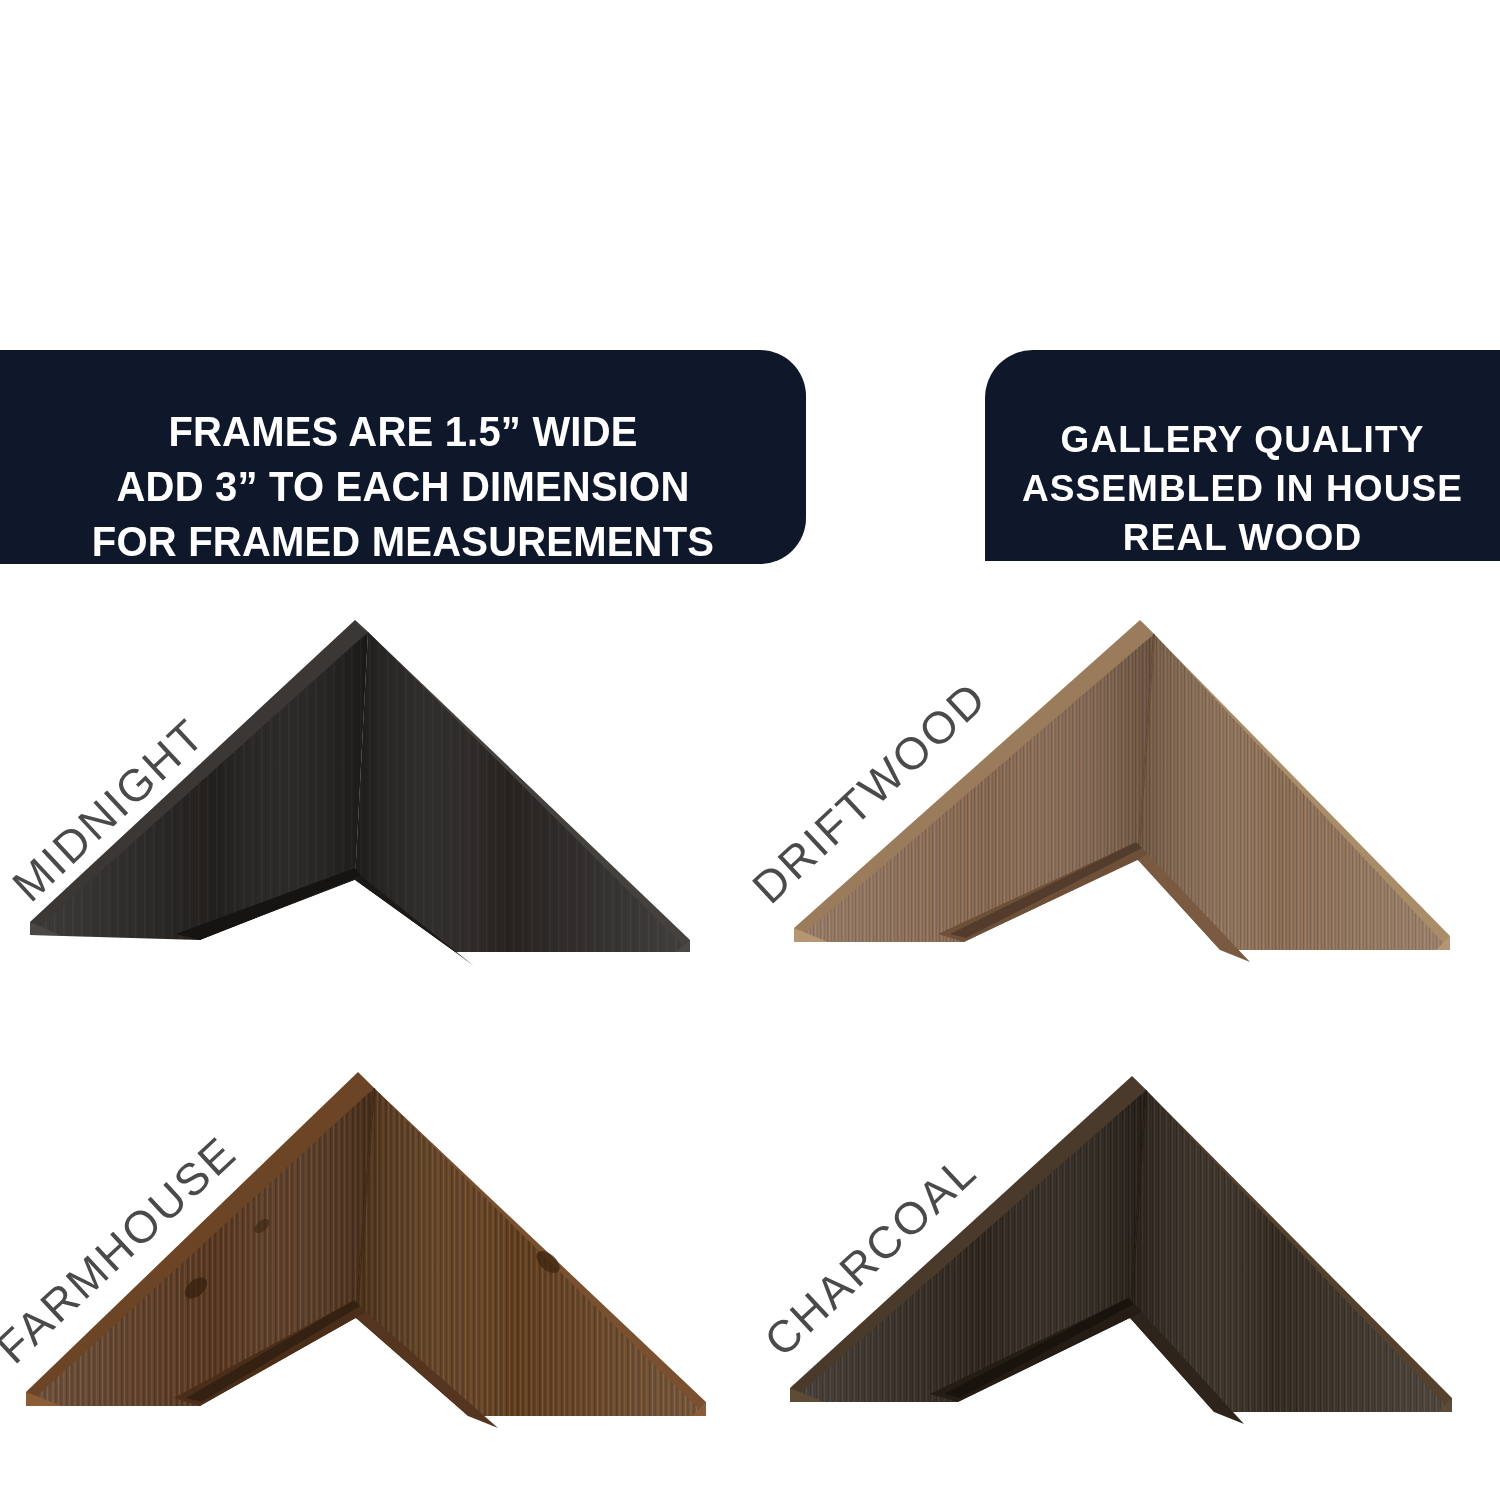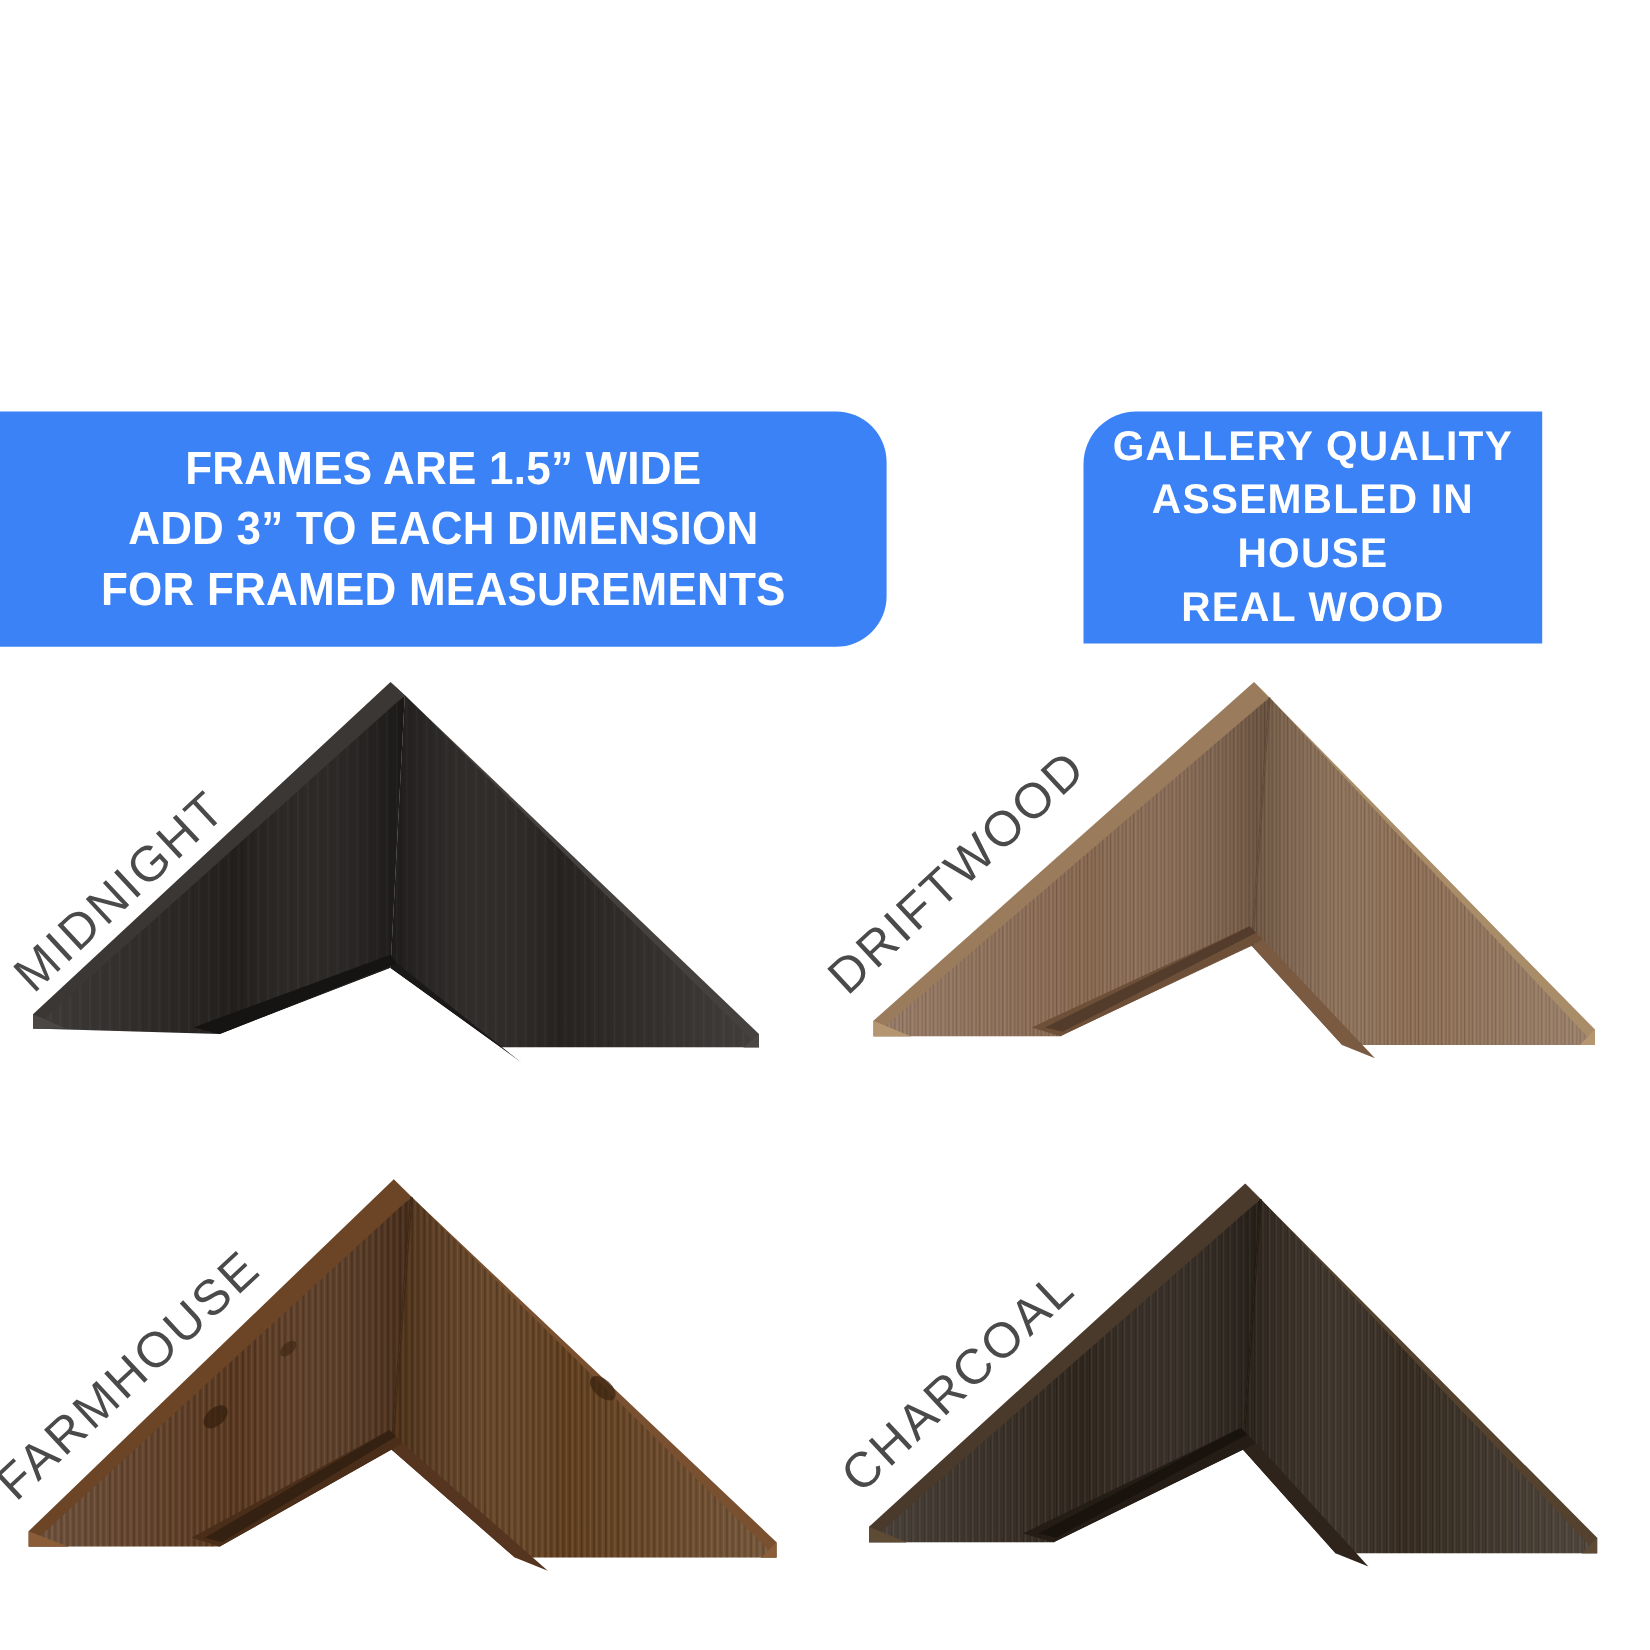--- a/index.html
+++ b/index.html
@@ -28,30 +28,30 @@
     transform:scaleX(1.02) scaleY(1.12);
     transform-origin:center center;
     white-space:nowrap;
     text-align:center;
     padding-top:6px;
   }
 
   
   .info-box {
     position:absolute;
-    background:#3b82f6;
-    display:flex; align-items:center; justify-content:center;margin-top:24px;
+    background:#0f172a;
+    display:flex; align-items:flex-end; justify-content:center;
   }
   #info-box-left {
     left:0; top:350px; width:806px; height:214px;
     border-top-right-radius:46px;
     border-bottom-right-radius:46px;
   }
   #info-box-right {
-    left:985px; top:350px; width:417px; height:211px;
+    left:985px; top:350px; width:515px; height:211px;
     border-top-left-radius:48px;
   }
   .info-text {
     color:#ffffff;
     text-align:center;
     font-weight:bold;
     line-height:1.30;
     white-space:pre-line;
   }
   #info-text-left {

